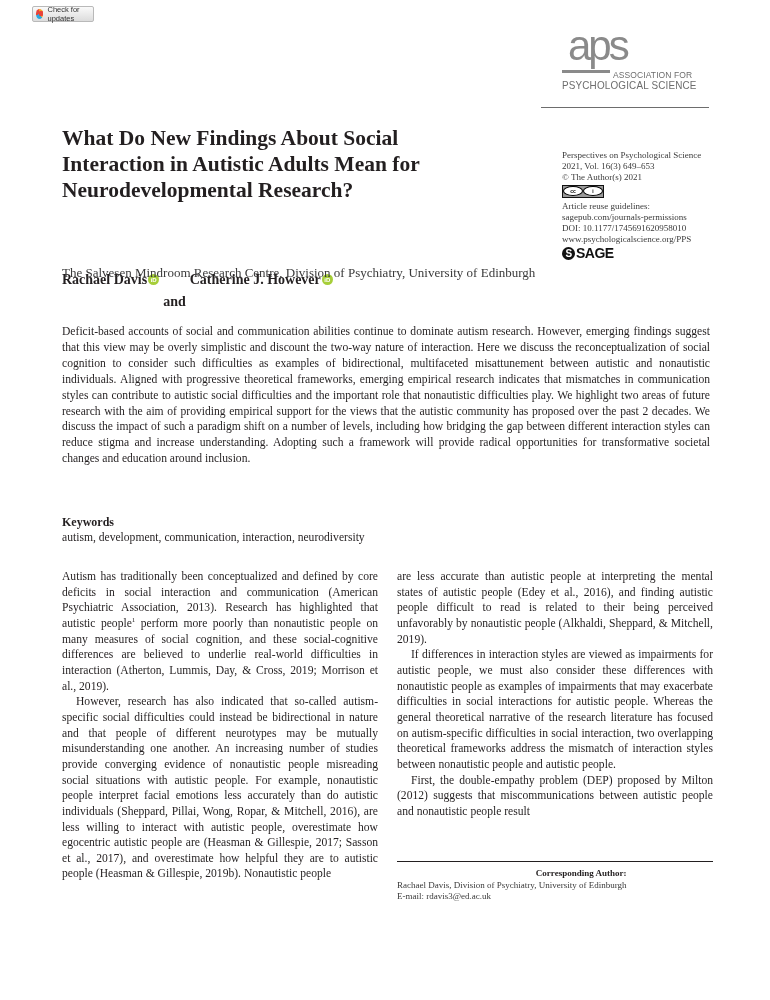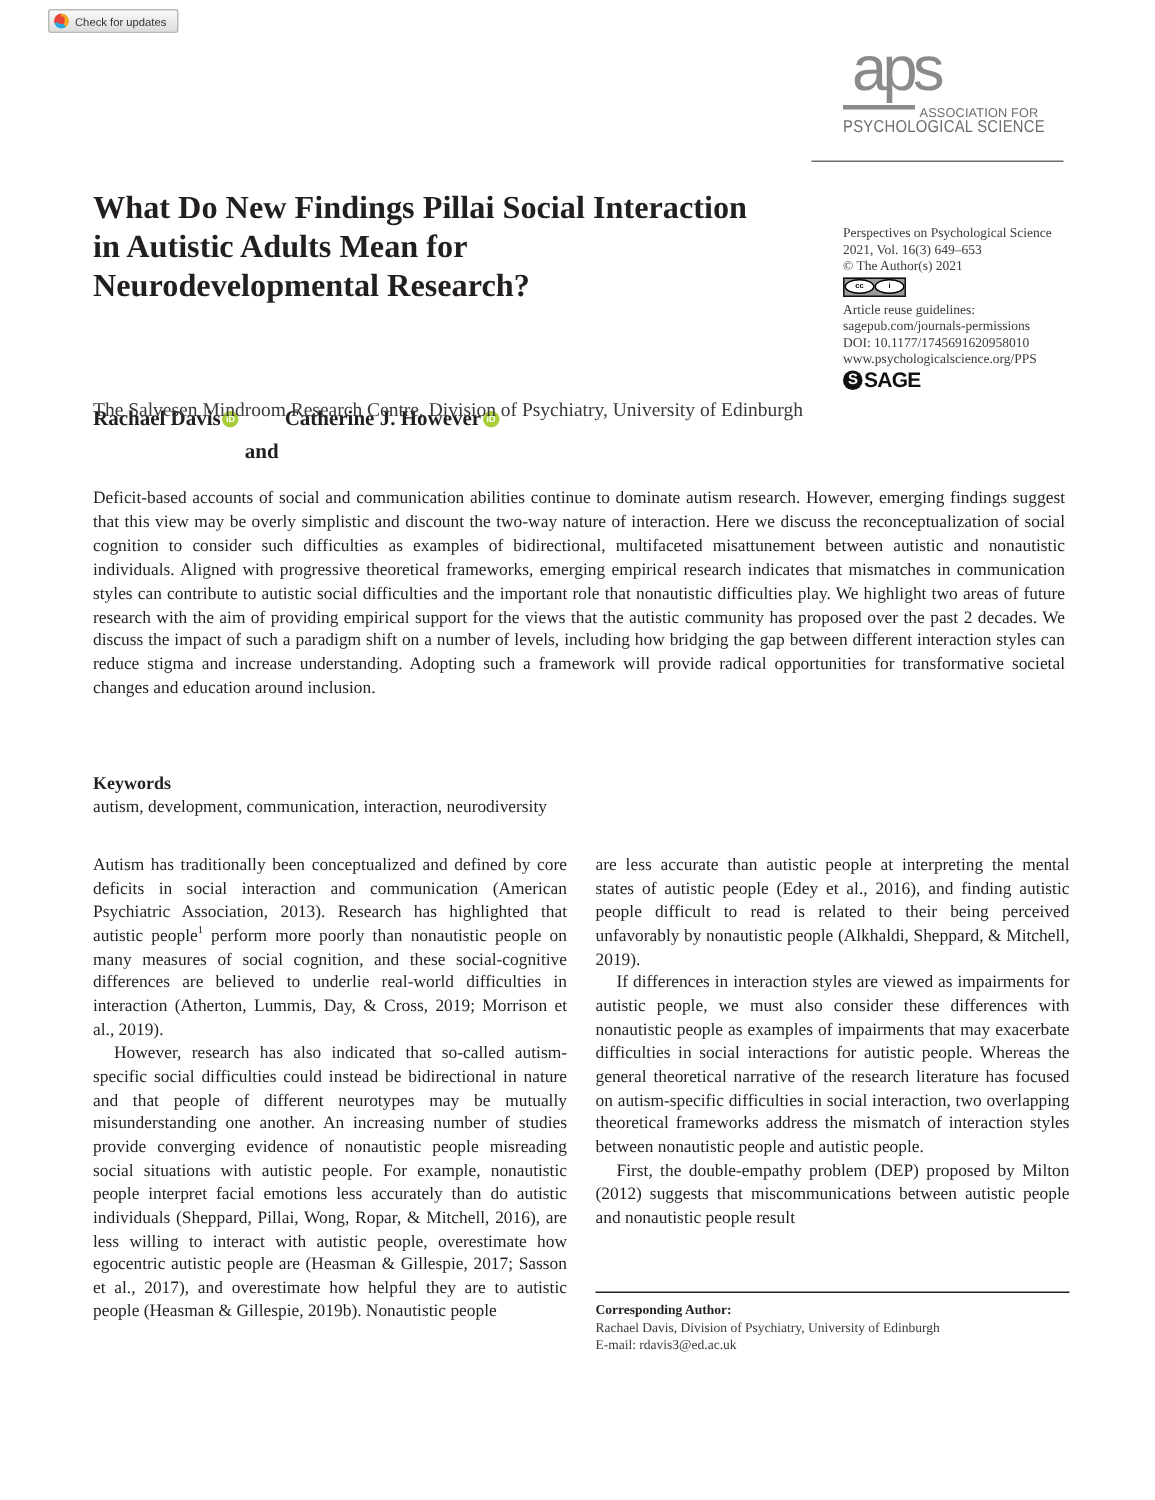--- a/index.html
+++ b/index.html
@@ -1,20 +1,20 @@
 <!DOCTYPE html>
 <html><head>
 <meta charset="utf-8">
 <style>
   * { box-sizing: border-box; margin: 0; padding: 0; }
   html, body { width: 770px; height: 1000px; background: #ffffff; overflow: hidden; }
   body { position: relative; font-family: "Liberation Serif", "DejaVu Serif", serif; color: #231f20; }
 
   .check-updates {
-    position: absolute; left: 32px; top: 6px; width: 87px; height: 16px;
+    position: absolute; left: 32px; top: 6px; width: 62px; height: 16px;
     border: 1px solid #b9b9b9; border-radius: 2px;
     background: linear-gradient(#fafafa, #dcdcdc);
     display: flex; align-items: center; gap: 4px; padding-left: 3px;
     font-family: "Liberation Sans", "DejaVu Sans", sans-serif; font-size: 7.5px; color: #333;
   }
   .check-updates .cu-icon {
     width: 10px; height: 10px; border-radius: 50%;
     background: conic-gradient(#f5a623 0 40%, #2aa8e0 40% 70%, #e8443a 70% 100%);
     position: relative;
   }
@@ -58,21 +58,21 @@
 
   .col { position: absolute; top: 569px; width: 316px; font-size: 11.6px; line-height: 15.65px; text-align: justify; color: #231f20; }
   .col-left { left: 62px; }
   .col-right { left: 397px; }
   .col p { margin: 0; }
   .col p.indent { text-indent: 14px; }
   sup { font-size: 7px; line-height: 0; vertical-align: super; }
 
   .footnote-rule { position: absolute; left: 397px; top: 861px; width: 316px; height: 1px; background: #231f20; }
   .corresponding { position: absolute; left: 397px; top: 868px; font-size: 9px; line-height: 11.5px; color: #3a3a3a; }
-  .corresponding .head { font-weight: bold; color: #231f20; }
+  .corresponding .head { font-weight: bold; color: #231f20; text-align: right; }
 </style>
 </head>
 <body>
 
 <div class="check-updates">
   <span class="cu-icon"></span>
   <span>Check for updates</span>
 </div>
 
 <div class="aps-logo">
@@ -100,21 +100,21 @@
   <div>Article reuse guidelines:</div>
   <div>sagepub.com/journals-permissions</div>
   <div>DOI: 10.1177/1745691620958010</div>
   <div>www.psychologicalscience.org/PPS</div>
   <div class="sage-logo">
     <span class="sage-s">S</span>
     <span>SAGE</span>
   </div>
 </div>
 
-<h1 class="title">What Do New Findings Pillai Social Interaction in Autistic Adults Mean for Neurodevelopmental Research?</h1>
+<h1 class="title">What Do New Findings About Social Interaction in Autistic Adults Mean for Neurodevelopmental Research?</h1>
 
 <div class="authors">
   <span>Rachael Davis</span>
   <span class="orcid">iD</span>
   <span style="margin-right:4px;margin-top:45px;">and</span>
   <span>Catherine J. However</span>
   <span class="orcid">iD</span>
 </div>
 <div class="affiliation">The Salvesen Mindroom Research Centre, Division of Psychiatry, University of Edinburgh</div>
 

